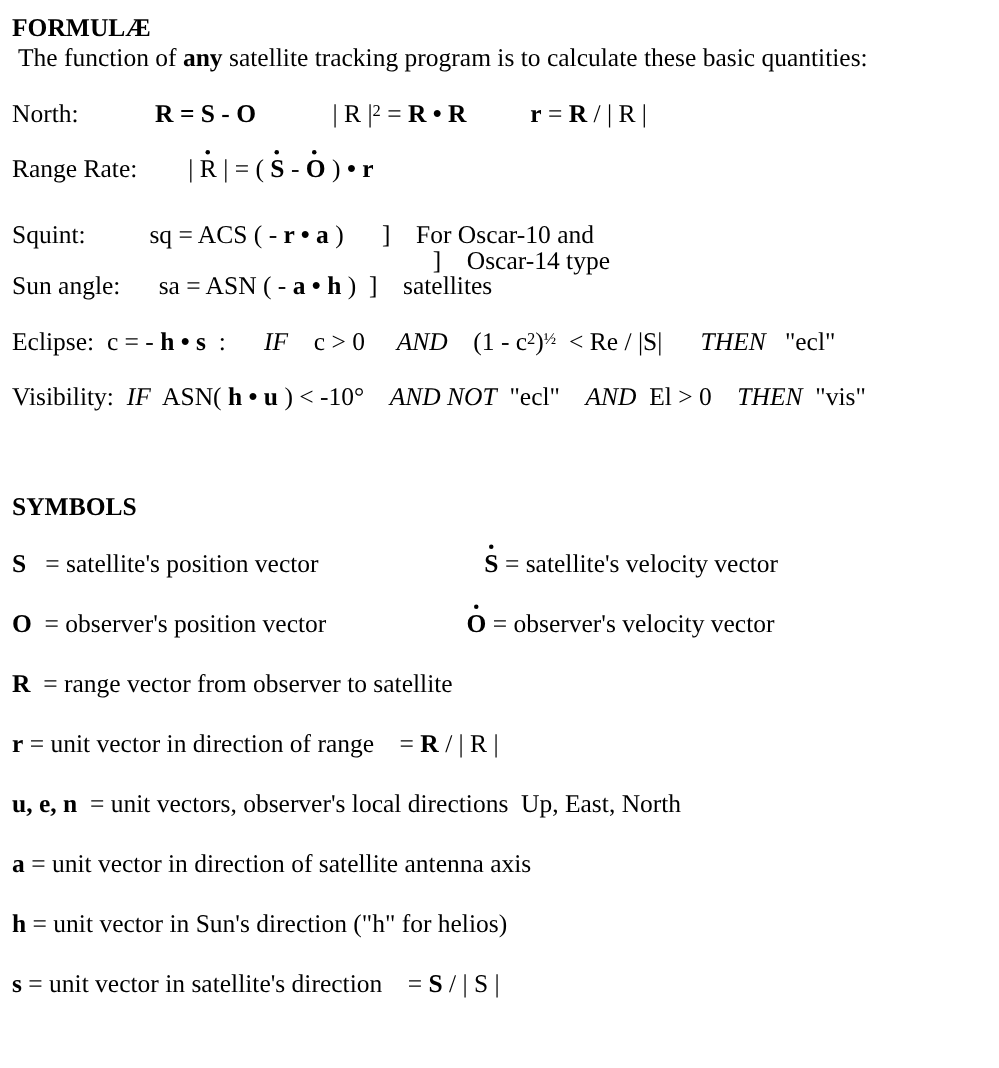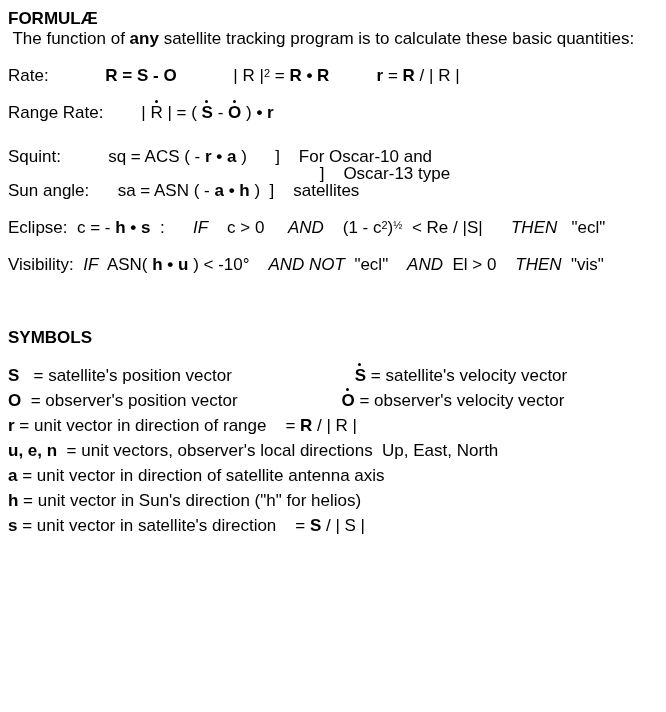--- a/index.html
+++ b/index.html
@@ -8,21 +8,21 @@
     background: #ffffff;
     width: 666px;
     height: 712px;
     overflow: hidden;
   }
   .page {
     box-sizing: border-box;
     width: 666px;
     height: 712px;
     padding: 9px 4px 0 8px;
-    font-family: Liberation Sans, sans-serif;
+    font-family: Liberation Serif, serif;
     font-size: 17px;
     color: #000000;
   }
   .sec-title {
     font-weight: bold;
     line-height: 20px;
     white-space: pre;
   }
   .intro {
     line-height: 20px;
@@ -43,21 +43,21 @@
   }
   .fline.after-group {
     margin-top: 19px;
   }
   .symbols-title {
     margin-top: 53px;
   }
   .srow {
     white-space: pre;
     line-height: 21px;
-    margin-top: 4px;
+    margin-top: 19px;
   }
   .srow.first {
     margin-top: 17px;
   }
   
   .st-b  { font-weight: bold; }
   .st-i  { font-style: italic; }
   .st-sup {
     font-size: 11px;
     vertical-align: 4px;
@@ -79,36 +79,37 @@
 </style>
 </head>
 <body>
 
 <div class="page">
 
   <div class="section">
     <div class="sec-title">FORMULÆ</div>
     <div class="intro"><span> The function of </span><span class="st-b">any</span><span> satellite tracking program is to calculate these basic quantities:</span></div>
 
-    <div class="fline"><span>Rate:</span><span>            </span><span class="st-b">R = S - O</span><span>            </span><span>| R |</span><span class="st-sup">2</span><span> = </span><span class="st-b">R • R</span><span>          </span><span class="st-b">r</span><span> = </span><span class="st-b">R</span><span> / | R |</span></div>
+    <div class="fline"><span>North:</span><span>            </span><span class="st-b">R = S - O</span><span>            </span><span>| R |</span><span class="st-sup">2</span><span> = </span><span class="st-b">R • R</span><span>          </span><span class="st-b">r</span><span> = </span><span class="st-b">R</span><span> / | R |</span></div>
     <div class="fline"><span>Range Rate:</span><span>        </span><span>| </span><span class="st-d">R</span><span> | = ( </span><span class="st-bd">S</span><span> - </span><span class="st-bd">O</span><span> ) </span><span class="st-b">• r</span></div>
 
     <div class="fline squint-top"><span>Squint:</span><span>          </span><span>sq = ACS ( - </span><span class="st-b">r • a</span><span> )</span><span>      </span><span>]</span><span>    </span><span>For Oscar-10 and</span></div>
-    <div class="fline tight"><span>                                                                  </span><span>]</span><span>    </span><span>Oscar-13 type</span></div>
+    <div class="fline tight"><span>                                                                  </span><span>]</span><span>    </span><span>Oscar-14 type</span></div>
     <div class="fline tight"><span>Sun angle:</span><span>      </span><span>sa = ASN ( - </span><span class="st-b">a • h</span><span> )</span><span>  </span><span>]</span><span>    </span><span>satellites</span></div>
 
     <div class="fline after-group"><span>Eclipse:  c = - </span><span class="st-b">h • s</span><span>  :      </span><span class="st-i">IF</span><span>    c &gt; 0     </span><span class="st-i">AND</span><span>    (1 - c</span><span class="st-sup">2</span><span>)</span><span class="st-sup">½</span><span>  &lt; Re / |S|      </span><span class="st-i">THEN</span><span>   "ecl"</span></div>
     <div class="fline"><span>Visibility:  </span><span class="st-i">IF</span><span>  ASN( </span><span class="st-b">h • u</span><span> ) &lt; -10°    </span><span class="st-i">AND NOT</span><span>  "ecl"    </span><span class="st-i">AND</span><span>  El &gt; 0    </span><span class="st-i">THEN</span><span>  "vis"</span></div>
   </div>
 
   <div class="section">
     <div class="sec-title symbols-title">SYMBOLS</div>
 
     <div class="srow first"><span class="st-b">S</span><span>   = satellite's position vector</span><span>                          </span><span class="st-bd">S</span><span> = satellite's velocity vector</span></div>
     <div class="srow"><span class="st-b">O</span><span>  = observer's position vector</span><span>                      </span><span class="st-bd">O</span><span> = observer's velocity vector</span></div>
+    <div class="srow"><span class="st-b">R</span><span>  = range vector from observer to satellite</span></div>
     <div class="srow"><span class="st-b">r</span><span> = unit vector in direction of range</span><span>    </span><span>= </span><span class="st-b">R</span><span> / | R |</span></div>
     <div class="srow"><span class="st-b">u, e, n</span><span>  = unit vectors, observer's local directions  Up, East, North</span></div>
     <div class="srow"><span class="st-b">a</span><span> = unit vector in direction of satellite antenna axis</span></div>
     <div class="srow"><span class="st-b">h</span><span> = unit vector in Sun's direction ("h" for helios)</span></div>
     <div class="srow"><span class="st-b">s</span><span> = unit vector in satellite's direction</span><span>    </span><span>= </span><span class="st-b">S</span><span> / | S |</span></div>
   </div>
 
 </div>
 
 </body></html>

